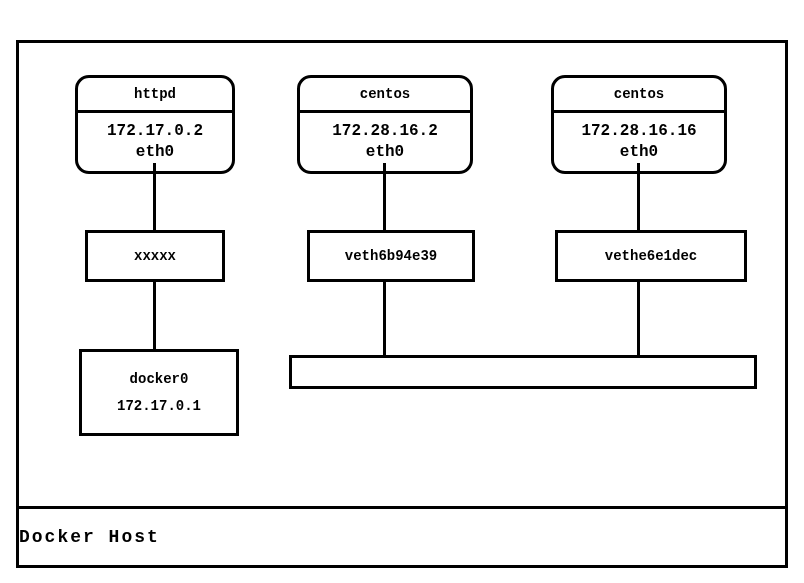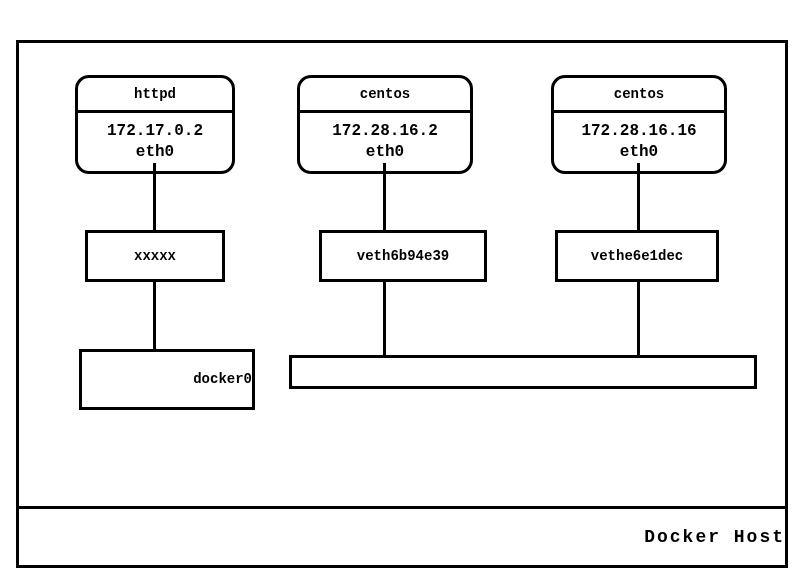--- a/index.html
+++ b/index.html
@@ -55,21 +55,21 @@
       font-size: 14px;
       line-height: 1.9;
     }
     .host-box {
       position: absolute;
       border: 3px solid black;
       background: white;
       text-align: center;
       display: flex;
       align-items: center;
-      justify-content: flex-end;
+      justify-content: flex-start;
       font-size: 18px;
       letter-spacing: 2px;
     }
     .vline {
       position: absolute;
       width: 3px;
       background: black;
     }
   </style>
 </head>
@@ -101,33 +101,34 @@
     </div>
   </div>
 
   <div class="vline" style="left:134px; top:120px; height:67px;"></div>
   <div class="vline" style="left:364px; top:120px; height:67px;"></div>
   <div class="vline" style="left:618px; top:120px; height:67px;"></div>
 
   <div class="veth-box" style="left:66px; top:187px; width:140px; height:52px;">
     <span>xxxxx</span>
   </div>
-  <div class="veth-box" style="left:300px; top:187px; width:168px; height:52px;justify-content:center;">
+  <div class="veth-box" style="left:288px; top:187px; width:168px; height:52px;justify-content:center;">
     <span>veth6b94e39</span>
   </div>
-  <div class="veth-box" style="left:536px; top:187px; width:164px; height:52px;">
+  <div class="veth-box" style="left:536px; top:187px; width:192px; height:52px;">
     <span>vethe6e1dec</span>
   </div>
 
   <div class="vline" style="left:134px; top:239px; height:67px;"></div>
   <div class="vline" style="left:364px; top:239px; height:73px;"></div>
   <div class="vline" style="left:618px; top:239px; height:73px;"></div>
 
-  <div class="bridge-box" style="left:60px; top:306px; width:176px;text-align:right;">
+  <div class="bridge-box" style="left:60px; top:306px; width:160px;">
     <div>docker0</div>
+    <div>172.17.0.1</div>
   </div>
 
   <div class="bridge-box" style="left:270px; top:312px; width:468px;">
   </div>
 
   <div class="host-box" style="left:-3px; bottom:-3px; width:772px; height:62px;">
     <span>Docker  Host</span>
   </div>
 
 </div>

